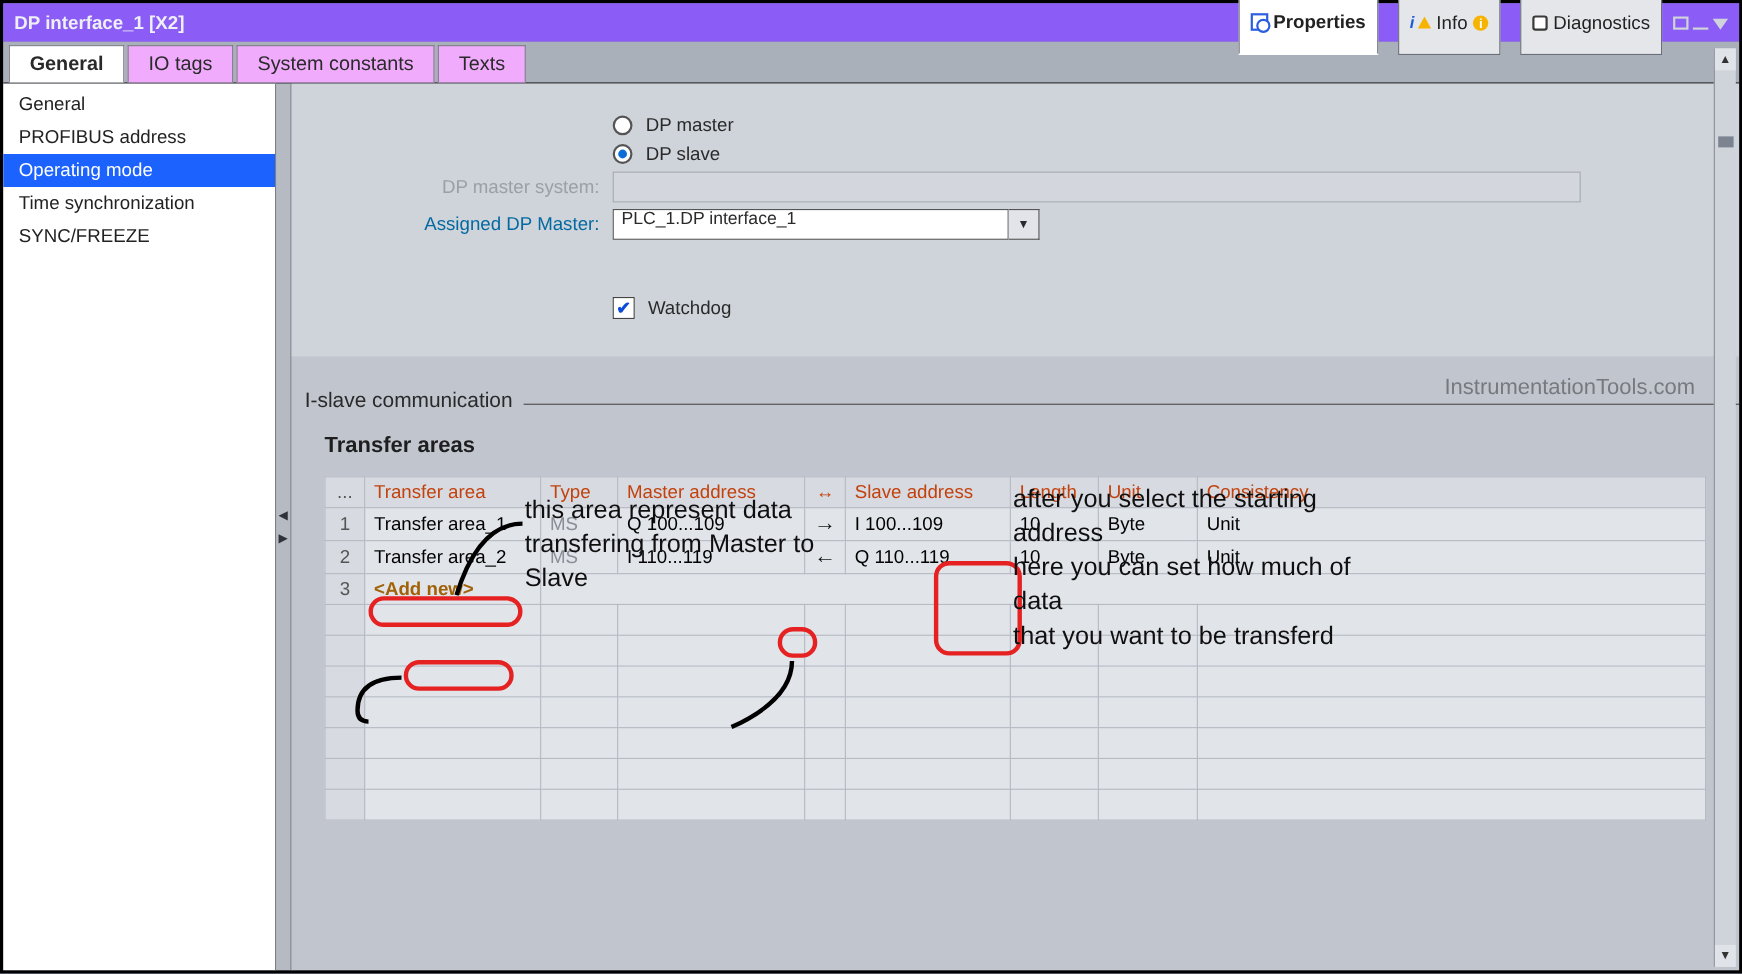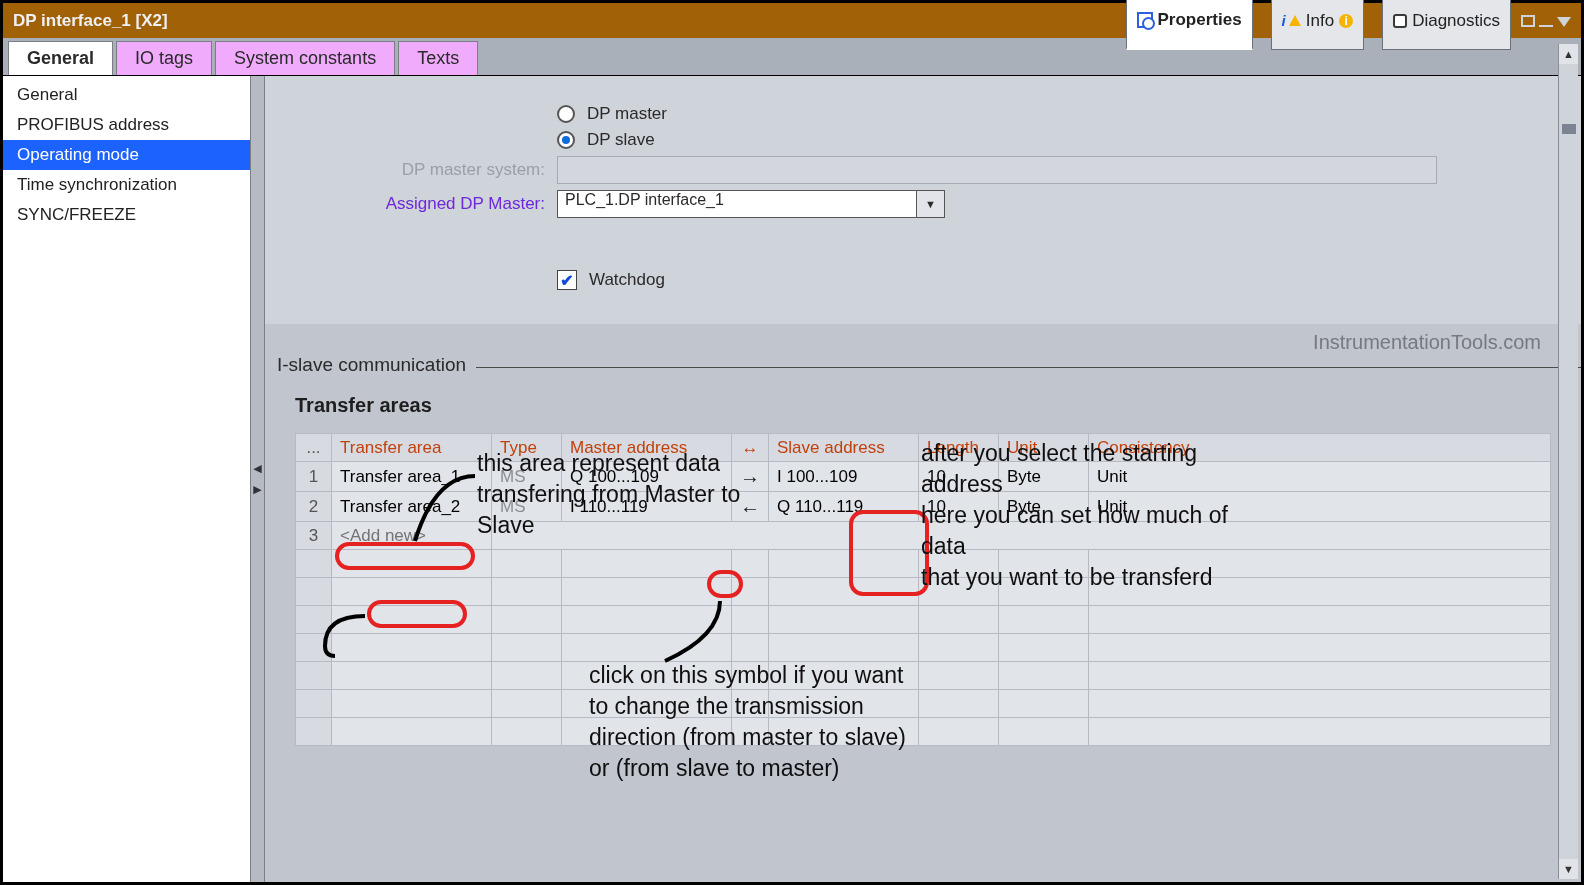--- a/index.html
+++ b/index.html
@@ -1,20 +1,20 @@
 <!DOCTYPE html>
 <html><head>
 <meta charset="utf-8">
 <style>
 * { box-sizing: border-box; margin: 0; padding: 0; font-family: "Segoe UI", Tahoma, sans-serif; }
 html, body { width: 1584px; height: 885px; overflow: hidden; background: #3a4050; }
 .frame { width: 1584px; height: 885px; border: 3px solid #000; background: #8a94a8; position: relative; }
 
 
-.titlebar { height: 35px; background: #a16207; color: #eef0f5; display: flex; align-items: center; padding: 0 10px; font-size: 17px; font-weight: 600; }
+.titlebar { height: 35px; background: #8b5cf6; color: #eef0f5; display: flex; align-items: center; padding: 0 10px; font-size: 17px; font-weight: 600; }
 .titlebar .title { flex: 1; }
 .titlebar .tabbtn { background:#e4e6ea; color:#222; border:1px solid #6a6f78; margin-left:18px; padding:18px 10px; display:flex; align-items:center; gap:5px; font-size:17px; font-weight:400; cursor:pointer; }
 .titlebar .tabbtn.active { background:#fff; font-weight:700; border-bottom:2px solid #fff; }
 .titlebar .winicons { margin-left:10px; display:flex; gap:4px; }
 .titlebar .winicons span { width:16px; height:16px; display:block; }
 
 .icon-prop { width:16px; height:16px; display:inline-block; border:2px solid #2b5fe0; position:relative; background:#fff; }
 .icon-prop::after{content:"";position:absolute;right:-4px;bottom:-4px;width:9px;height:9px;border:2px solid #2b5fe0;border-radius:50%;background:#fff;}
 .icon-info-y { font-weight:700; font-style:italic; color:#1a5bd6; font-size:15px; display:inline-flex; align-items:center; }
 .icon-info-y::after{content:"";display:inline-block;width:0;height:0;border-left:6px solid transparent;border-right:6px solid transparent;border-bottom:11px solid #f6b400;margin-left:3px;}
@@ -34,45 +34,45 @@
 .sidebar .nav .marker{ position:absolute; left:4px; color:#000; font-size:12px; }
 
 .divider-col { width:14px; background:#b5bac3; border-right:1px solid #7b7e85; display:flex; flex-direction:column; align-items:center; justify-content:center; gap:8px; }
 .divider-col span{ font-size:11px; color:#30323a; }
 
 .content { flex:1; background:#c0c5ce; position:relative; overflow:hidden; }
 
 
 .panel-top { background:#cfd3da; margin:0 0 30px 0; padding:22px 40px 28px 40px; }
 .formrow { display:flex; align-items:center; margin:6px 0; gap:12px; font-size:17px; color:#2a2a2a; }
-.formrow .lbl { width:240px; text-align:right; color:#6d28d9; }
+.formrow .lbl { width:240px; text-align:right; color:#0369a1; }
 .formrow .lbl.dim { color:#9aa0a8; }
 .radio { width:18px; height:18px; border-radius:50%; border:2px solid #555; background:#fff; flex-shrink:0; display:inline-flex; align-items:center; justify-content:center; }
 .radio.on::after{content:"";width:8px;height:8px;background:#0b6dd8;border-radius:50%;}
 .input { background:#fff; border:1px solid #555; height:28px; padding:0 7px; font-size:16px; }
 .input.dim { background:#d3d6dc; border-color:#a6aab1; }
 .select { display:flex; }
 .select .dd { width:28px; border:1px solid #555; border-left:none; background:#e2e4e9; display:flex; align-items:center; justify-content:center; font-size:11px; }
 .chk { width:20px; height:20px; border:1px solid #444; background:#fff; display:inline-flex; align-items:center; justify-content:center; font-size:16px; font-weight:700; color:#0b4bd8; }
 
-.branding { position:absolute; right:40px; top:255px; color:#76797e; font-size:20px; }
+.branding { position:absolute; right:40px; top:265px; color:#76797e; font-size:20px; }
 
 
 .section-head{ margin:24px 0 0 12px; font-size:19px; color:#2a2a2a; display:flex; align-items:center; gap:10px; }
 .section-head .line{ flex:1; height:1px; background:#4a4a4a; margin-top:4px; }
 .sub-head { margin:18px 0 0 30px; font-size:20px; font-weight:700; color:#1e1e1e; }
 
 
 .tbl { margin:16px 0 0 30px; width:calc(100% - 60px); border:1px solid #9a9ea7; font-size:17px; background:#e1e4e9; border-collapse:collapse; }
 .tbl th, .tbl td { border:1px solid #b5bac3; padding:3px 8px; text-align:left; height:28px; }
 .tbl th { background:#d7dae0; font-weight:400; color:#c2410c; }
 .tbl .num { background:#d7dae0; text-align:center; width:36px; color:#555; }
 .tbl .dim { color:#8a8e96; }
 .tbl .arrow { text-align:center; font-size:20px; font-weight:700; color:#161616; width:32px; }
-.tbl .addnew { color:#737373; }
+.tbl .addnew { color:#a16207;font-weight:bold; }
 .tbl tr.empty td{ height:28px; }
 
 
 .ann-box{ position:absolute; border:4px solid #e52121; border-radius:14px; pointer-events:none; }
 .ann-text{ position:absolute; font-size:23px; color:#100f10; line-height:1.35; pointer-events:none; }
 
 
 .svglayer{ position:absolute; left:0; top:0; pointer-events:none; }
 
 
@@ -296,24 +296,20 @@
         </tbody>
       </table>
 
       <div class="ann-box" style="left:70px; top:466px; width:140px; height:28px;"></div>
       <div class="ann-box" style="left:102px; top:524px; width:100px; height:28px;"></div>
       <div class="ann-box" style="left:442px; top:494px; width:36px; height:28px;"></div>
       <div class="ann-box" style="left:584px; top:434px; width:80px; height:86px;"></div>
 
       <div class="ann-text" style="left:212px; top:372px; width:310px; white-space:pre-line;">this area represent data
 transfering from Master to Slave</div>
-      <div class="ann-text" style="left:324px; top:584px; width:320px; white-space:pre-line;">click on this symbol if you want
-to change the transmission
-direction (from master to slave)
-or (from slave to master)</div>
       <div class="ann-text" style="left:656px; top:362px; width:350px; white-space:pre-line;">after you select the starting address
 here you can set how much of data
 that you want to be transferd</div>
 
       <svg class="svglayer" width="1300" height="820">
         <path d="M210 400 Q170 400 150 465" stroke="#000" stroke-width="4" fill="none"></path>
         <path d="M100 540 Q60 540 60 570 Q60 580 70 580" stroke="#000" stroke-width="4" fill="none"></path>
         <path d="M455 525 Q455 560 400 585" stroke="#000" stroke-width="4" fill="none"></path>
       </svg>
 

